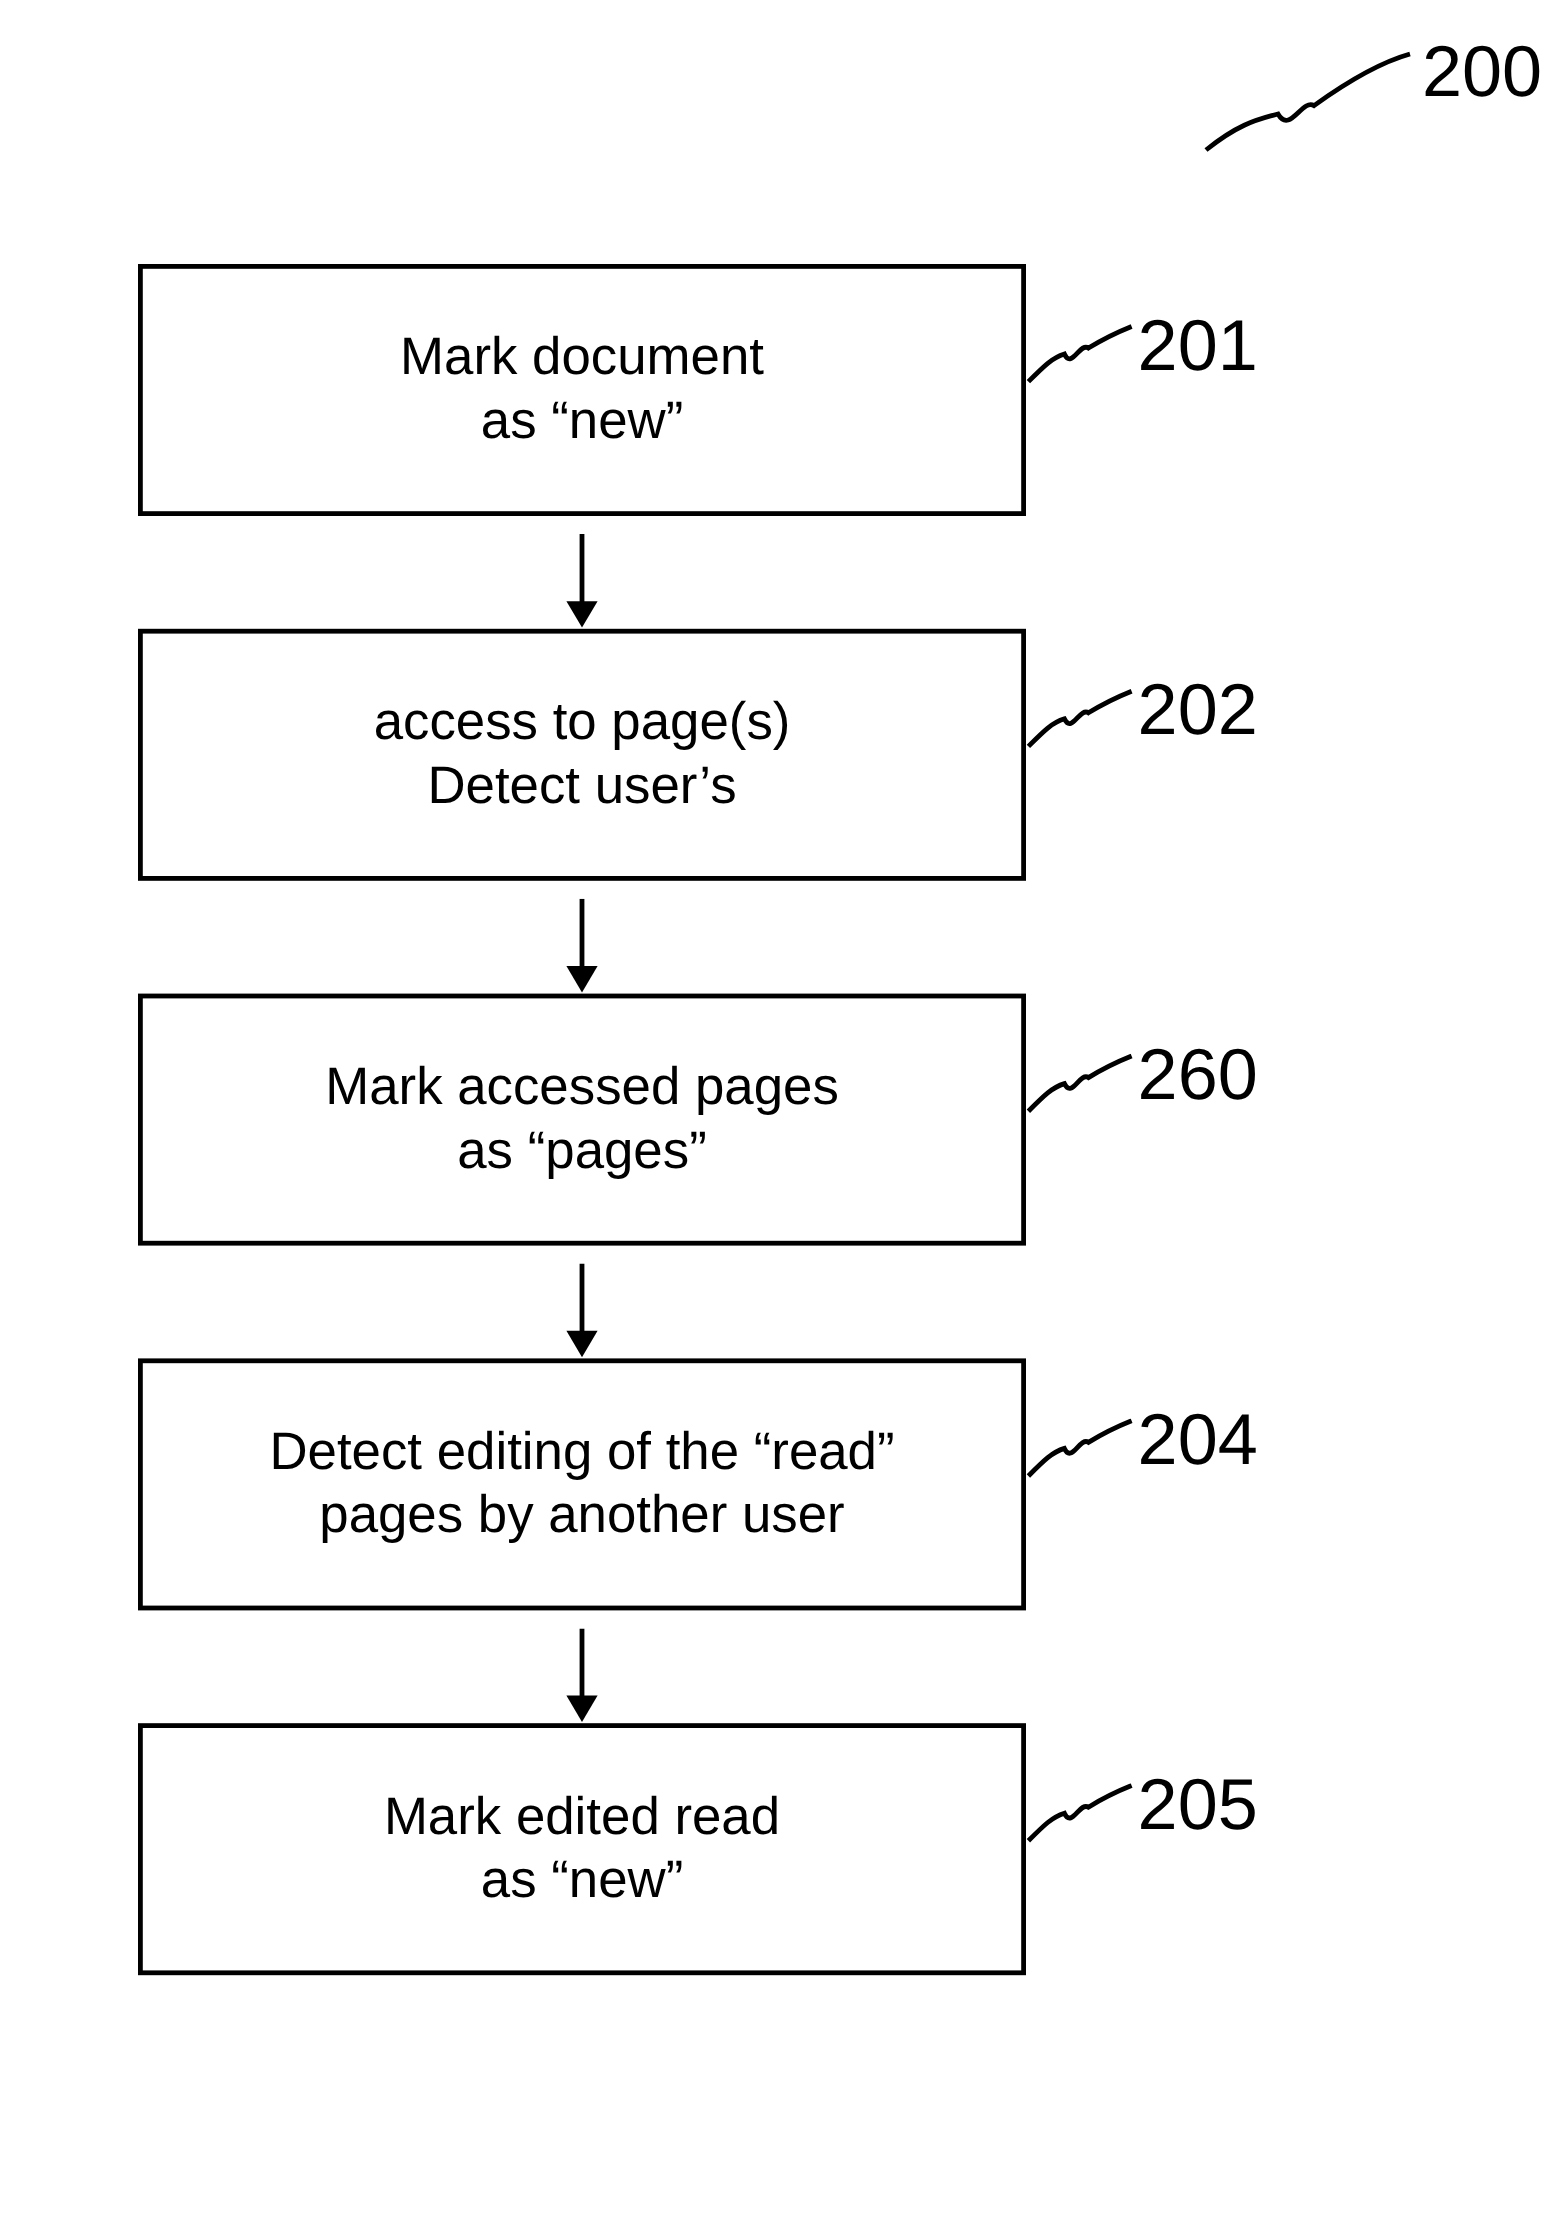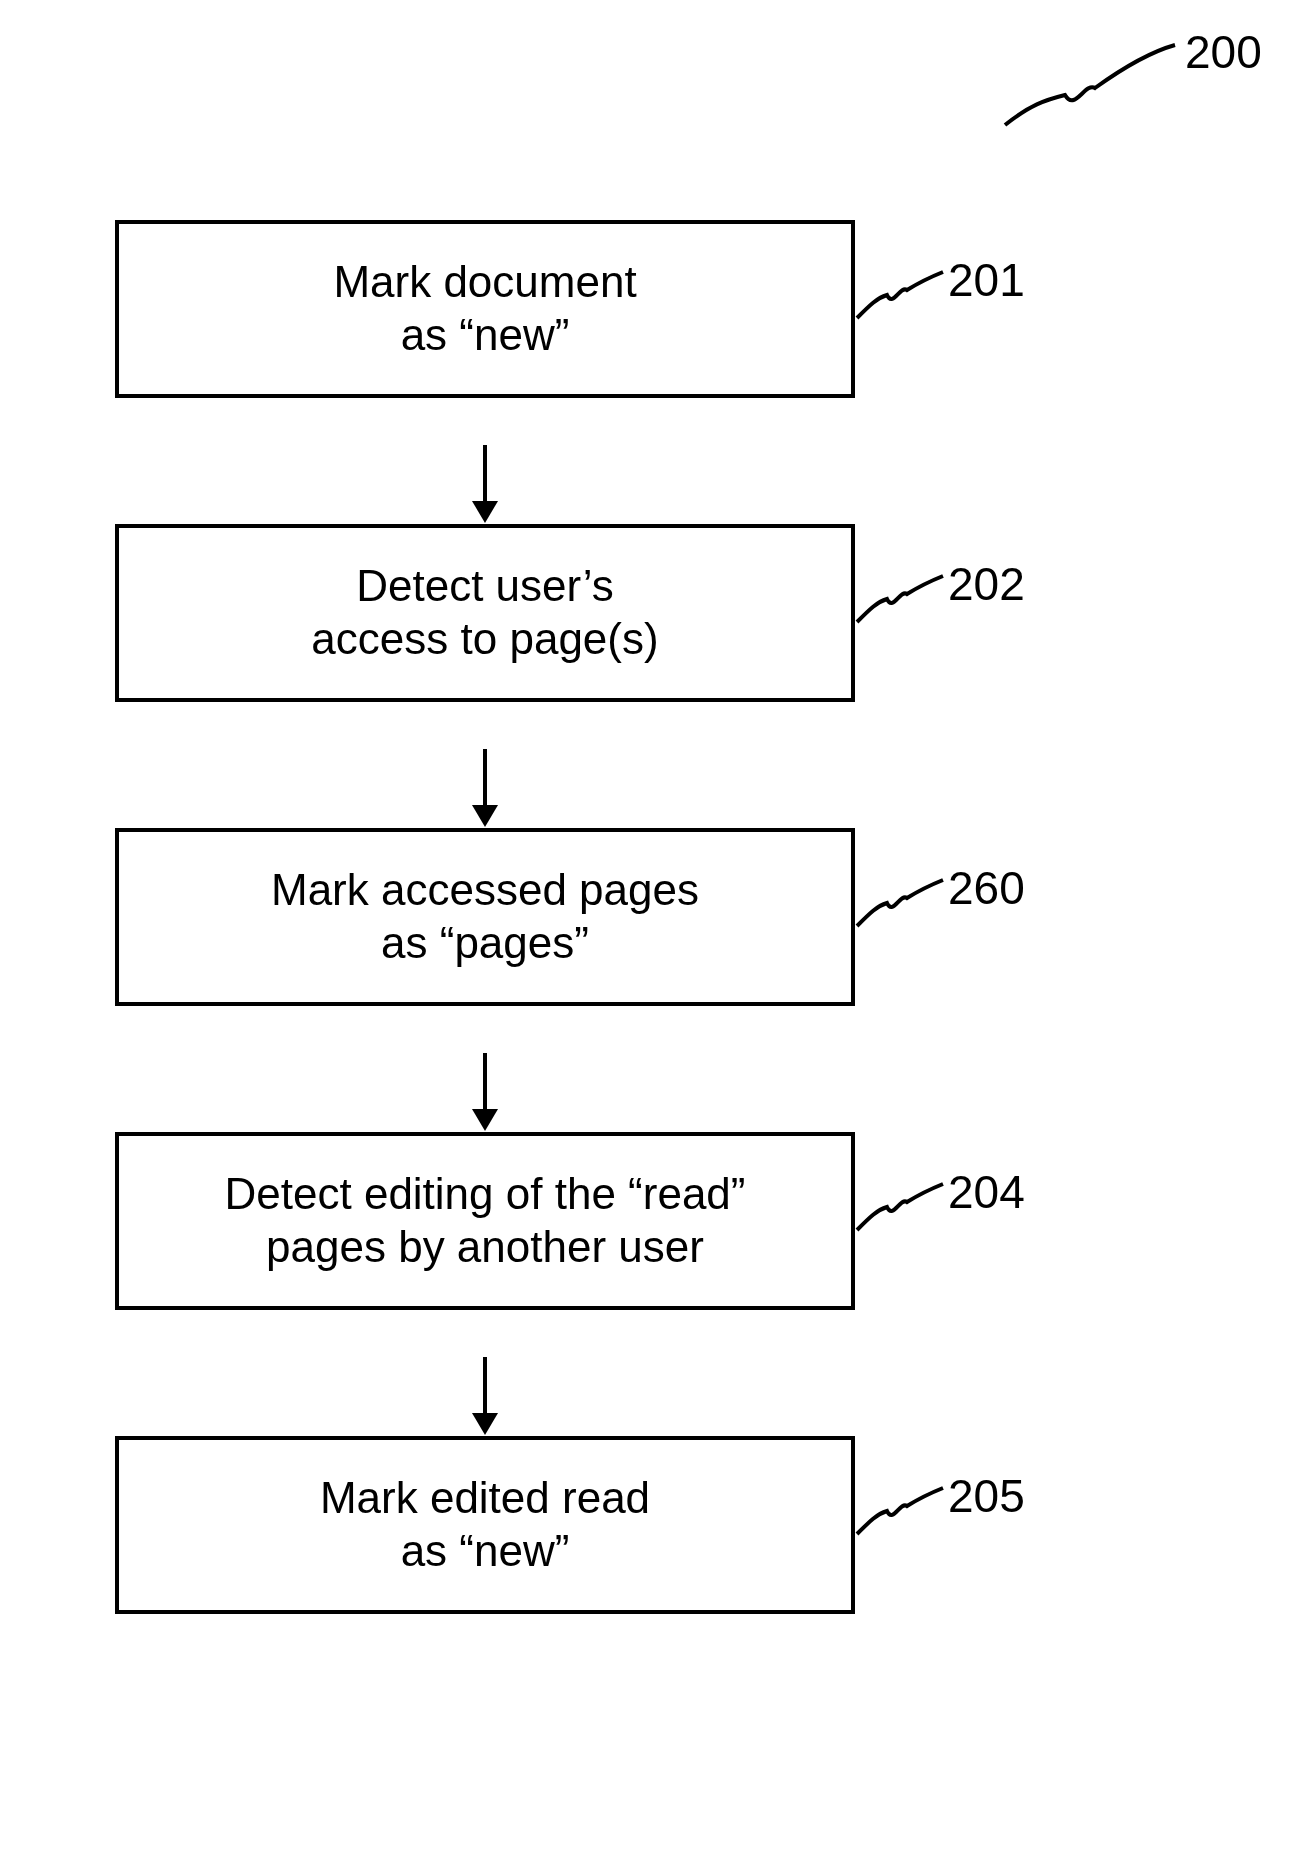--- a/index.html
+++ b/index.html
@@ -13,36 +13,36 @@
   }
   .canvas {
     position: relative;
     width: 1294px;
     height: 1855px;
   }
   .step-box {
     position: absolute;
     left: 115px;
     width: 740px;
-    height: 178px;
+    height: 210px;
     border: 4px solid #000;
     box-sizing: border-box;
     display: flex;
     flex-direction: column;
     align-items: center;
     justify-content: center;
     text-align: center;
     font-size: 44px;
     line-height: 1.2;
     padding: 10px 20px;
   }
   .step-box span { display: block; }
   .ref-label {
     position: absolute;
-    font-size: 46px;
+    font-size: 60px;
   }
   .squiggle {
     position: absolute;
     pointer-events: none;
   }
 </style>
 </head>
 <body>
 
 <div class="canvas">
@@ -60,22 +60,22 @@
     <path d="M2,48 C15,35 22,28 32,25 C38,38 45,15 52,20 C65,12 78,6 88,2" stroke="#000" stroke-width="4" fill="none"></path>
   </svg>
   <div class="ref-label" style="left:948px; top:253px;">201</div>
 
   <svg class="squiggle" style="left:460px; top:445px; width:50px; height:80px;" viewBox="0 0 50 80">
     <line x1="25" y1="0" x2="25" y2="62" stroke="#000" stroke-width="4"></line>
     <polygon points="25,78 12,56 38,56" fill="#000"></polygon>
   </svg>
 
   <div class="step-box" style="top:524px;">
+    <span>access to page(s)</span>
     <span>Detect user’s</span>
-    <span>access to page(s)</span>
   </div>
   <svg class="squiggle" style="left:855px; top:574px; width:90px; height:50px;" viewBox="0 0 90 50">
     <path d="M2,48 C15,35 22,28 32,25 C38,38 45,15 52,20 C65,12 78,6 88,2" stroke="#000" stroke-width="4" fill="none"></path>
   </svg>
   <div class="ref-label" style="left:948px; top:557px;">202</div>
 
   <svg class="squiggle" style="left:460px; top:749px; width:50px; height:80px;" viewBox="0 0 50 80">
     <line x1="25" y1="0" x2="25" y2="62" stroke="#000" stroke-width="4"></line>
     <polygon points="25,78 12,56 38,56" fill="#000"></polygon>
   </svg>

